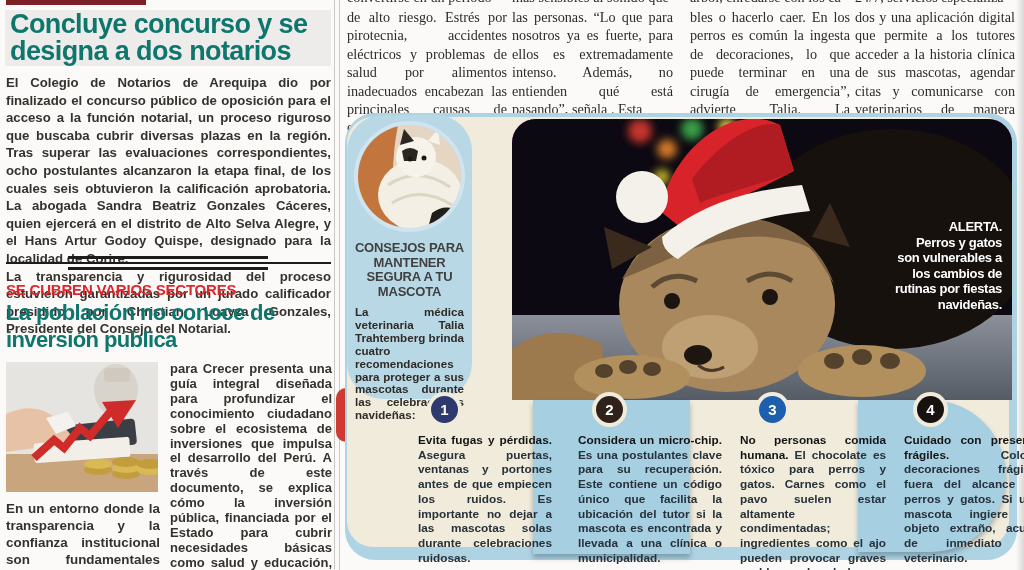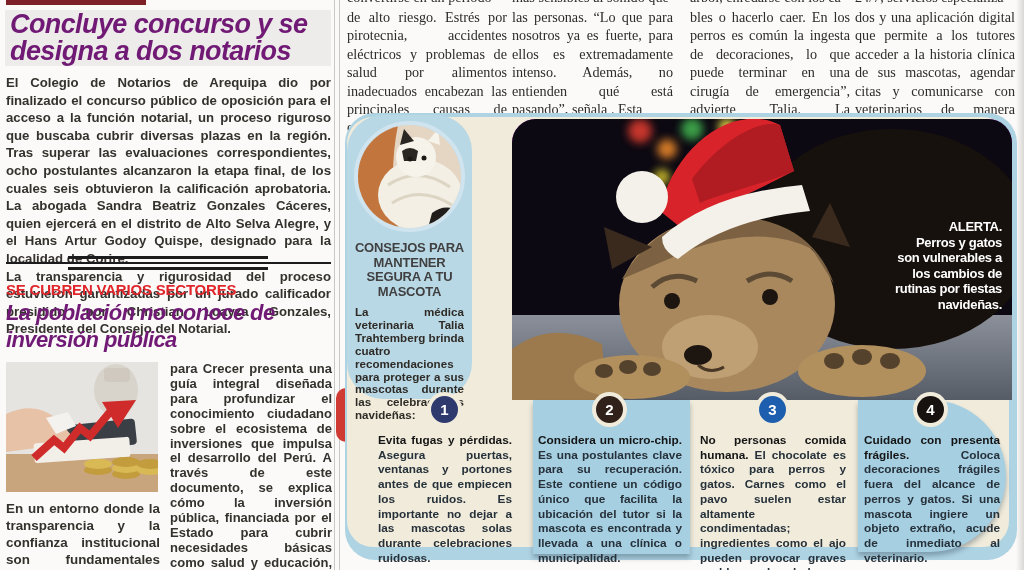--- a/index.html
+++ b/index.html
@@ -2,21 +2,21 @@
 <html><head>
 <meta charset="utf-8">
 <style>
   html,body{margin:0;padding:0;background:#e9e9e7;}
   #page{position:relative;width:1024px;height:570px;background:#fbfaf8;overflow:hidden;
         font-family:"Liberation Sans",sans-serif;}
   .abs{position:absolute;}
   
   #top-red-frag{left:6px;top:0;width:140px;height:5px;background:#7d2027;}
   #hl1-box{left:5px;top:10px;width:326px;height:56px;background:#edecea;}
-  .headline{font-weight:800;color:#701a75;letter-spacing:-0.6px;line-height:27px;font-size:27px;font-style:italic;}
+  .headline{font-weight:800;color:#0f766e;letter-spacing:-0.6px;line-height:27px;font-size:27px;}
   #hl1{left:10px;top:11px;width:320px;}
   #art1-body{left:6px;top:74px;width:325px;font-size:13.2px;line-height:17.6px;font-weight:600;
              color:#35322e;text-align:justify;}
   #art1-body p{margin:0;}
   #rule1{left:6px;top:256px;width:325px;height:14px;}
   #rule1 .thin{position:absolute;left:0;top:6px;width:100%;height:2px;background:#1c1c1c;}
   #rule1 .thick-top{position:absolute;left:62px;top:0;width:200px;height:3px;background:#1c1c1c;}
   #rule1 .thick-bot{position:absolute;left:62px;top:11px;width:200px;height:3px;background:#1c1c1c;}
   #kicker{left:6px;top:281px;font-size:15px;font-weight:800;color:#e0252b;letter-spacing:-0.2px;}
   #hl2{left:6px;top:299px;width:330px;font-size:22px;line-height:27px;}
@@ -56,21 +56,21 @@
   
   #dog-photo{position:absolute;left:167px;top:6px;width:500px;height:281px;border-radius:24px 24px 0 0;
              overflow:hidden;background:#a21caf;}
   #alert-box{position:absolute;right:10px;top:100px;width:110px;text-align:right;color:#ffffff;
              font-weight:800;font-size:13px;line-height:15.5px;letter-spacing:-0.3px;}
   
   .panel{position:absolute;background:#a6cfe2;box-shadow:0 4px 5px rgba(40,60,80,.35);}
   #panel2{left:188px;top:287px;width:157px;height:154px;}
   #panel4{left:513px;top:287px;width:148px;height:152px;border-radius:0 76px 76px 0;}
   .tip{position:absolute;top:320px;font-size:11.8px;line-height:14.7px;font-weight:600;
-       color:#26313a;text-align:justify;}
+       color:#26313a;text-align:justify;margin-left:40px;}
   .tip .tip-title{font-weight:800;color:#141414;}
   #tip1{left:33px;width:134px;}
   #tip2{left:193px;width:144px;}
   #tip3{left:355px;width:146px;}
   #tip4{left:519px;width:136px;}
   .num-circle{position:absolute;top:283px;width:27px;height:27px;border-radius:50%;color:#fff;
               font-size:15px;font-weight:800;display:flex;align-items:center;justify-content:center;
               box-shadow:0 0 0 4px #f0ebdb;}
   #num1{left:86px;} #num2{left:251px;} #num3{left:414px;} #num4{left:572px;}
 </style>

